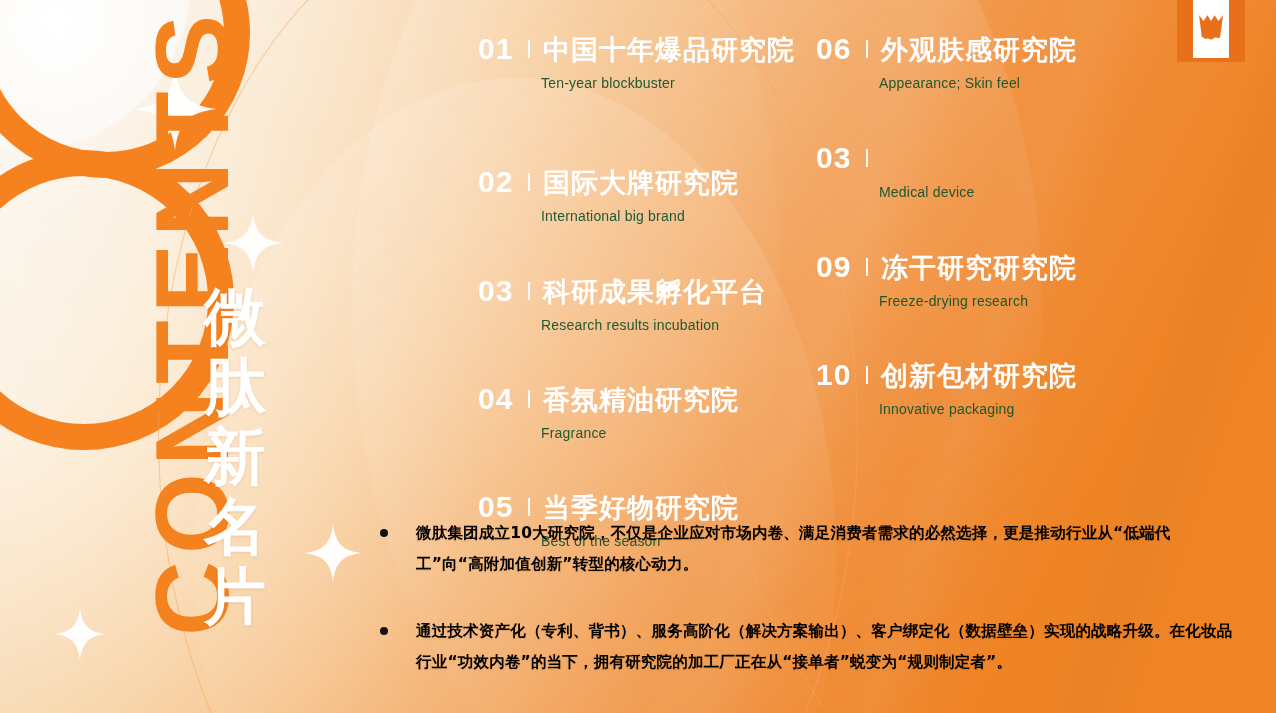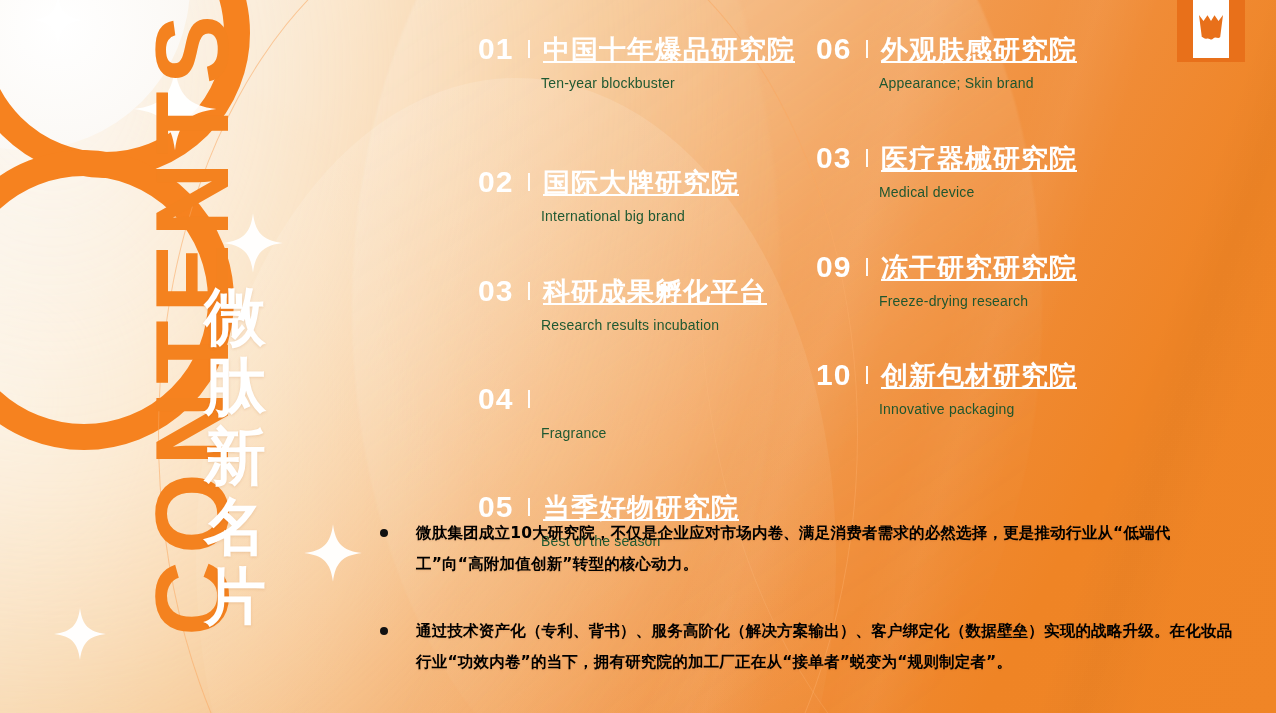--- a/index.html
+++ b/index.html
@@ -223,21 +223,20 @@
     opacity:.95;
   }
   .cn{
     font-size:27px;
     font-weight:700;
     color:#ffffff;
     letter-spacing:1px;
     line-height:1;
     white-space:nowrap;
     font-family:"DejaVu Sans","Liberation Sans",sans-serif;
-    text-decoration:underline;
   }
   .en{
     margin-top:11px;
     margin-left:63px;
     font-size:14px;
     color:#14532d;
     letter-spacing:.2px;
     font-weight:400;
     opacity:.95;
     font-family:"Liberation Sans","DejaVu Sans",sans-serif;
@@ -364,47 +363,47 @@
           <span class="num">03</span>
           <span class="divider"></span>
           <span class="cn">科研成果孵化平台</span>
         </div>
         <div class="en">Research results incubation</div>
       </div>
       <div class="item">
         <div class="item-head">
           <span class="num">04</span>
           <span class="divider"></span>
+          <span class="cn">香氛精油研究院</span>
         </div>
         <div class="en">Fragrance</div>
       </div>
       <div class="item">
         <div class="item-head">
           <span class="num">05</span>
           <span class="divider"></span>
           <span class="cn">当季好物研究院</span>
         </div>
         <div class="en">Best of the season</div>
       </div>
     </div>
 
   <div class="col" id="col-right">
       <div class="item">
         <div class="item-head">
           <span class="num">06</span>
           <span class="divider"></span>
           <span class="cn">外观肤感研究院</span>
         </div>
-        <div class="en">Appearance; Skin brand</div>
+        <div class="en">Appearance; Skin feel</div>
       </div>
       <div class="item">
         <div class="item-head">
           <span class="num">03</span>
           <span class="divider"></span>
-          <span class="cn">医疗器械研究院</span>
         </div>
         <div class="en">Medical device</div>
       </div>
       <div class="item">
         <div class="item-head">
           <span class="num">09</span>
           <span class="divider"></span>
           <span class="cn">冻干研究研究院</span>
         </div>
         <div class="en">Freeze-drying research</div>

